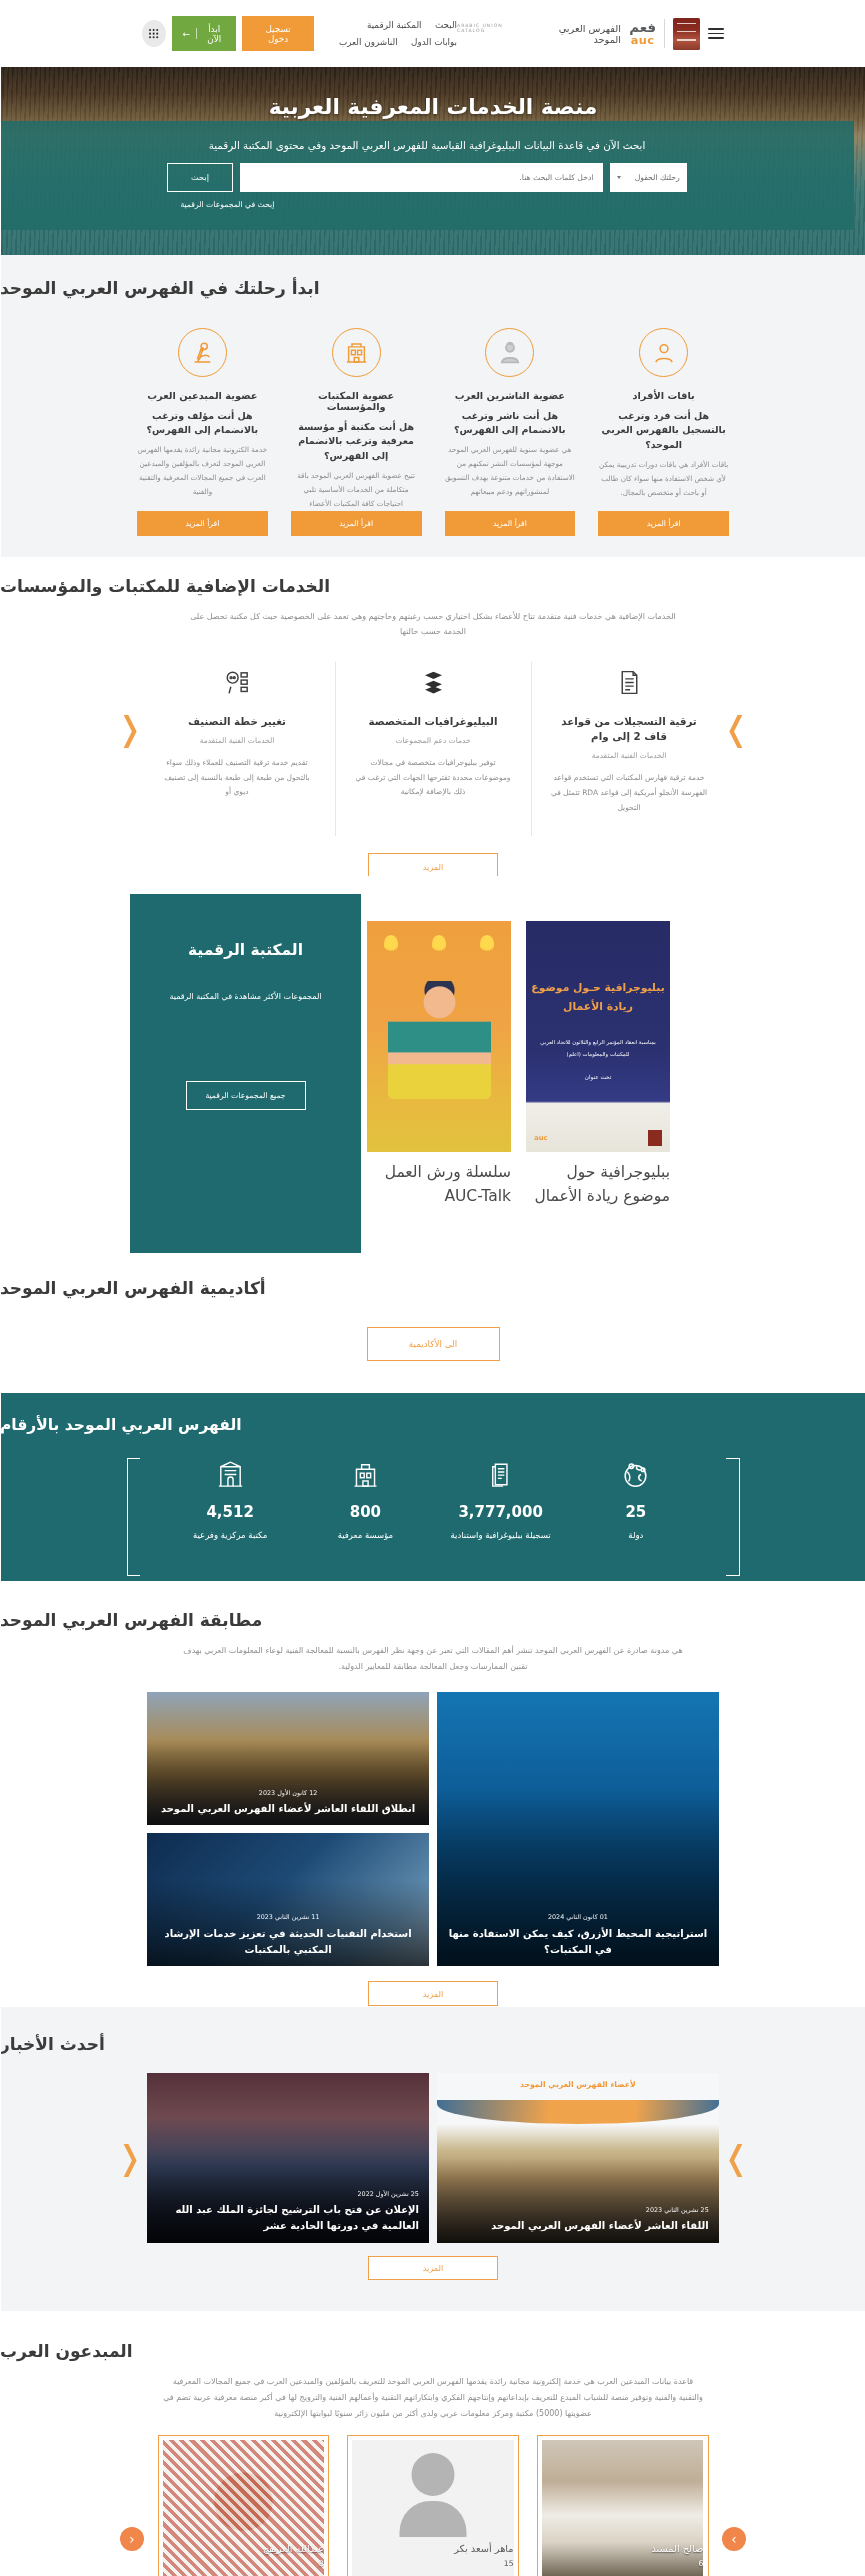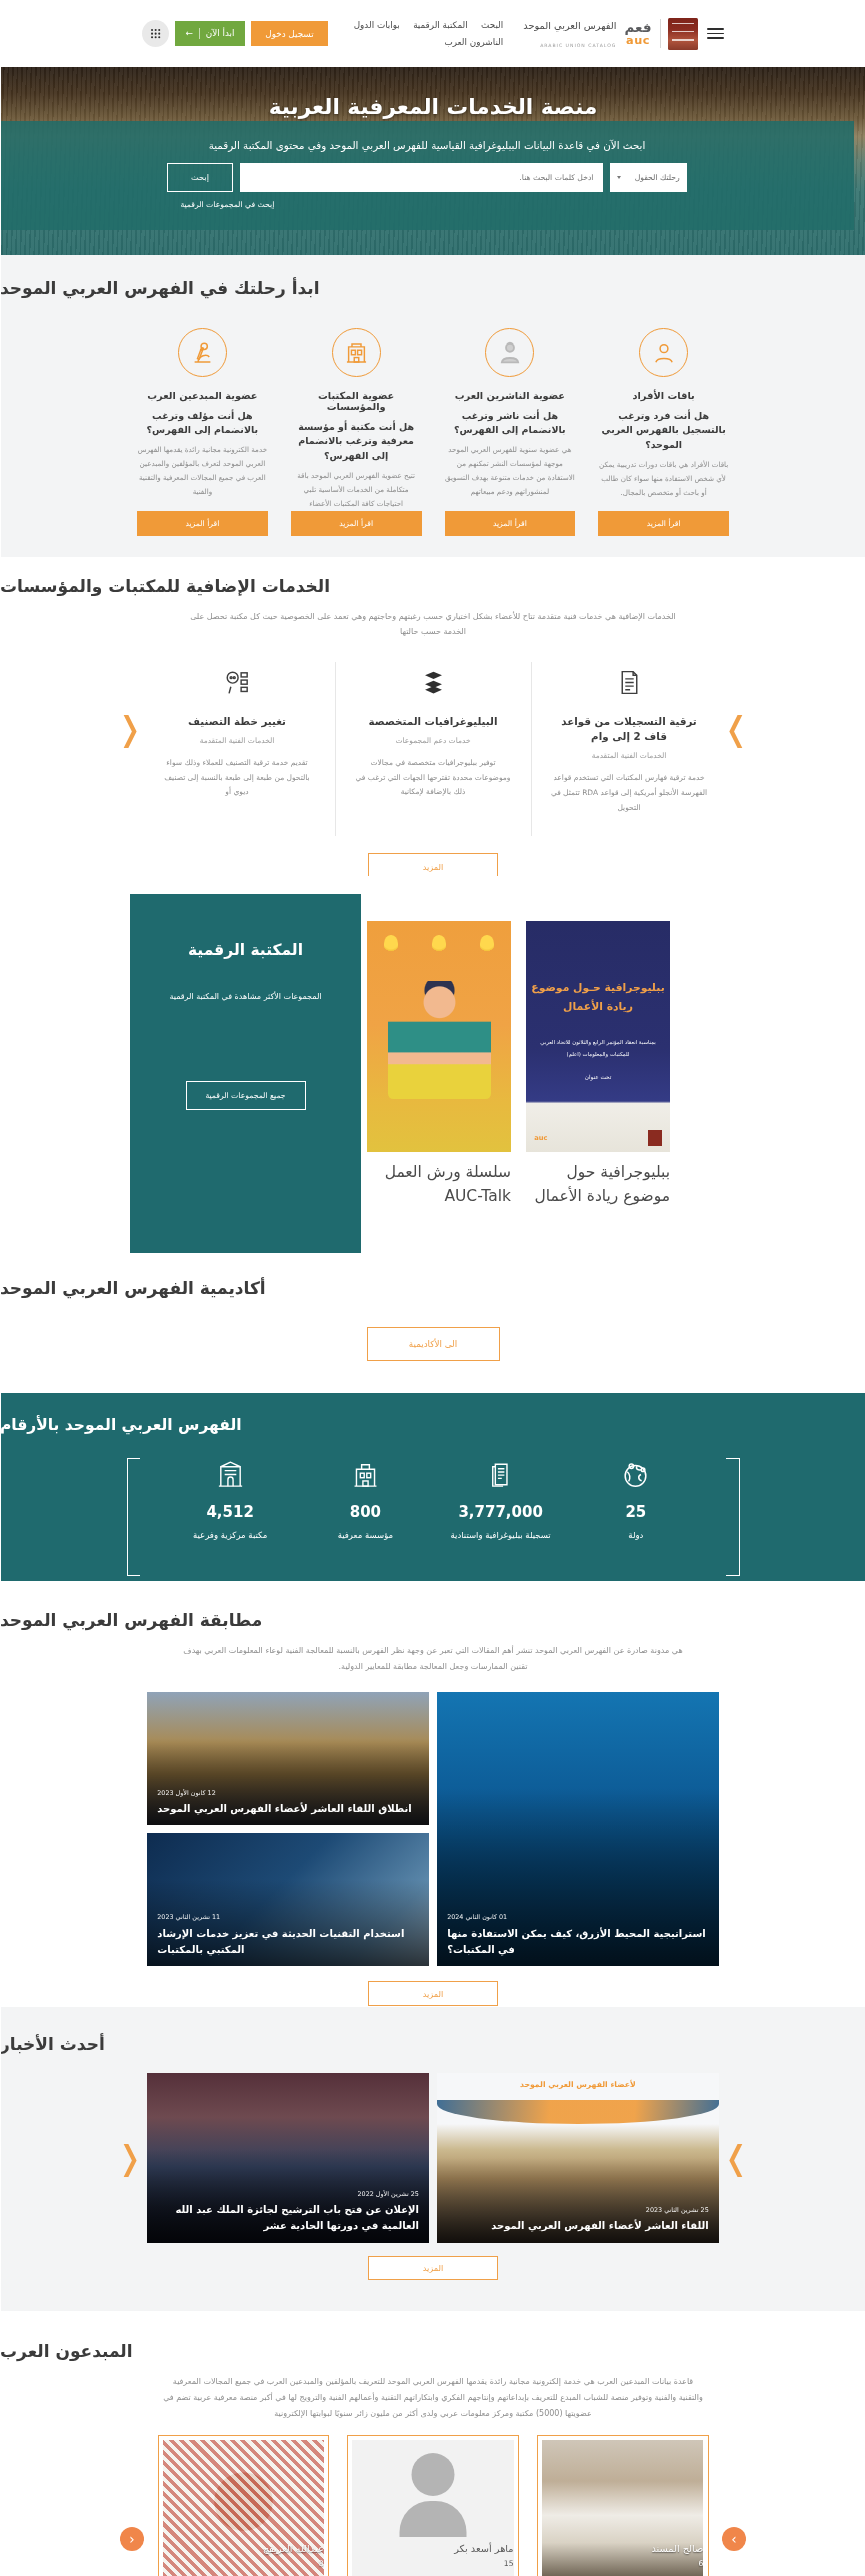--- a/index.html
+++ b/index.html
@@ -11,21 +11,21 @@
   .brand{display:flex;align-items:center;gap:8.2px}
   .hamburger{width:17.5px;display:flex;flex-direction:column;gap:3.1px;cursor:pointer}
   .hamburger span{display:block;height:1.5px;background:#2e2e2e;border-radius:1px}
   .kapl{width:30px;height:32px;border-radius:1.5px;background:linear-gradient(180deg,#7e241a 0%,#8a2b20 35%,#b0543d 70%,#8a3a2a 100%);position:relative;overflow:hidden}
   .kapl i{position:absolute;left:4.1px;right:4.1px;height:1.5px;background:rgba(255,255,255,.75)}
   .kapl i:nth-child(1){top:5.2px}.kapl i:nth-child(2){top:13.4px}.kapl i:nth-child(3){top:21.6px}
   .brand-sep{width:0.5px;height:29px;background:#d8d8d8}
   .auc-mark{display:flex;flex-direction:column;align-items:center;line-height:1}
   .auc-ar{font-size:13.4px;font-weight:bold;color:#5a5b5e}
   .auc-en{font-size:11.3px;font-weight:bold;color:#f09a38;letter-spacing:0.5px}
-  .brand-text{display:flex;flex-direction:column;gap:12px;align-items:flex-start}
+  .brand-text{display:flex;flex-direction:row;gap:12px;align-items:flex-start}
   .brand-title{font-size:9.8px;color:#4a4a4a}
   .brand-sub{font-size:4.6px;letter-spacing:1px;color:#9a9a9a;direction:ltr}
   .main-nav{width:155px;display:flex;flex-wrap:wrap;gap:7.2px 13.4px;font-size:8.8px;color:#4b4b4b}
   .main-nav a{text-decoration:none;color:#4b4b4b;cursor:pointer}
   .actions{display:flex;align-items:center;gap:6.2px}
   .btn-login{background:#f09a38;color:#fff;border:none;font-size:8.8px;padding:7.7px 14.4px}
   .btn-start{background:#71a83f;color:#fff;border:none;font-size:8.8px;padding:7.7px 10.3px;display:flex;align-items:center;gap:6.2px}
   .btn-start .vd{width:0.5px;height:10.3px;background:rgba(255,255,255,.6)}
   .apps-circle{width:27px;height:27px;border-radius:50%;background:#e9e9e9;display:grid;place-items:center;cursor:pointer}
   
@@ -105,21 +105,21 @@
   .stat{flex:1;text-align:center}
   .stat-icon{height:39px;display:grid;place-items:center}
   .stat-value{margin-top:9.3px;font-size:15px;font-weight:bold}
   .stat-label{margin-top:7.2px;font-size:8.5px;line-height:1.7}
   
   .sec-blog{height:426px;background:#fff;overflow:hidden}
   .sec-blog .sec-title{margin-top:29px}
   .bgrid{width:572px;margin:17.5px auto 0;display:grid;grid-template-columns:1fr 1fr;grid-auto-rows:133px;gap:7.7px}
   .bcard{position:relative;overflow:hidden;cursor:pointer}
   .bcard .shade{position:absolute;inset:0;background:linear-gradient(180deg,transparent 35%,rgba(0,0,0,.72) 100%)}
-  .bcard .meta{position:absolute;bottom:8.2px;right:10.3px;left:10.3px;color:#fff;text-align:left}
+  .bcard .meta{position:absolute;bottom:8.2px;right:10.3px;left:10.3px;color:#fff;text-align:center}
   .bdate{font-size:6.4px;opacity:.95}
   .btitle{margin-top:4.1px;font-size:10px;font-weight:bold;line-height:1.6}
   .bcard-tall{grid-column:1;grid-row:1 / span 2;background:linear-gradient(180deg,#1475b2 0%,#0d5c97 38%,#084a7c 62%,#06395f 100%)}
   .bcard-1{grid-column:2;grid-row:1;background:linear-gradient(180deg,#8fa3b8 0%,#a88b56 38%,#7c6236 62%,#30323c 100%)}
   .bcard-2{grid-column:2;grid-row:2;background:linear-gradient(135deg,#0e2c50 0%,#1d4a75 45%,#5d89ab 80%,#9db8cc 100%)}
   .sec-blog .btn-outline{margin-top:15.5px;height:25px}
   
   .sec-news{height:304px;background:#f3f4f5;overflow:hidden;position:relative}
   .sec-news .sec-title{margin-top:27px}
   .ncards{width:572px;margin:18.5px auto 0;display:flex;gap:7.7px;height:170px}

